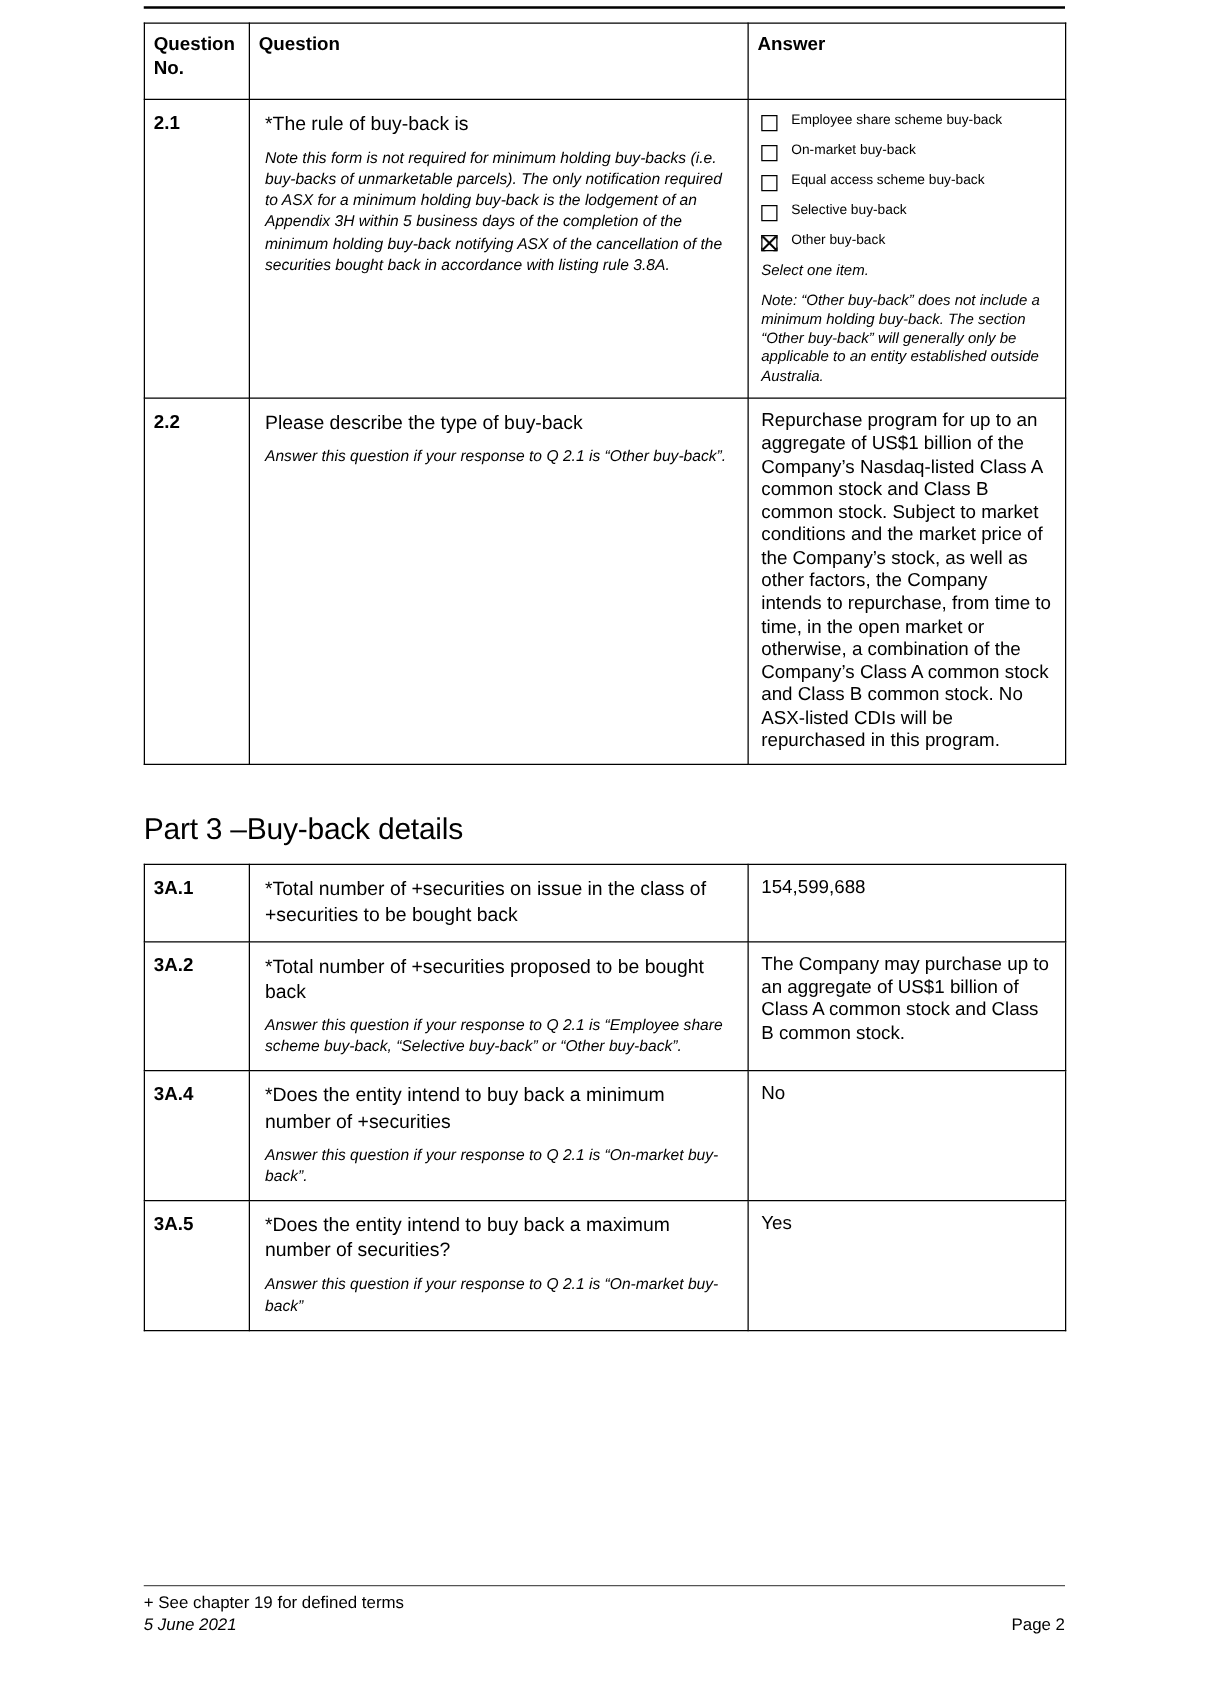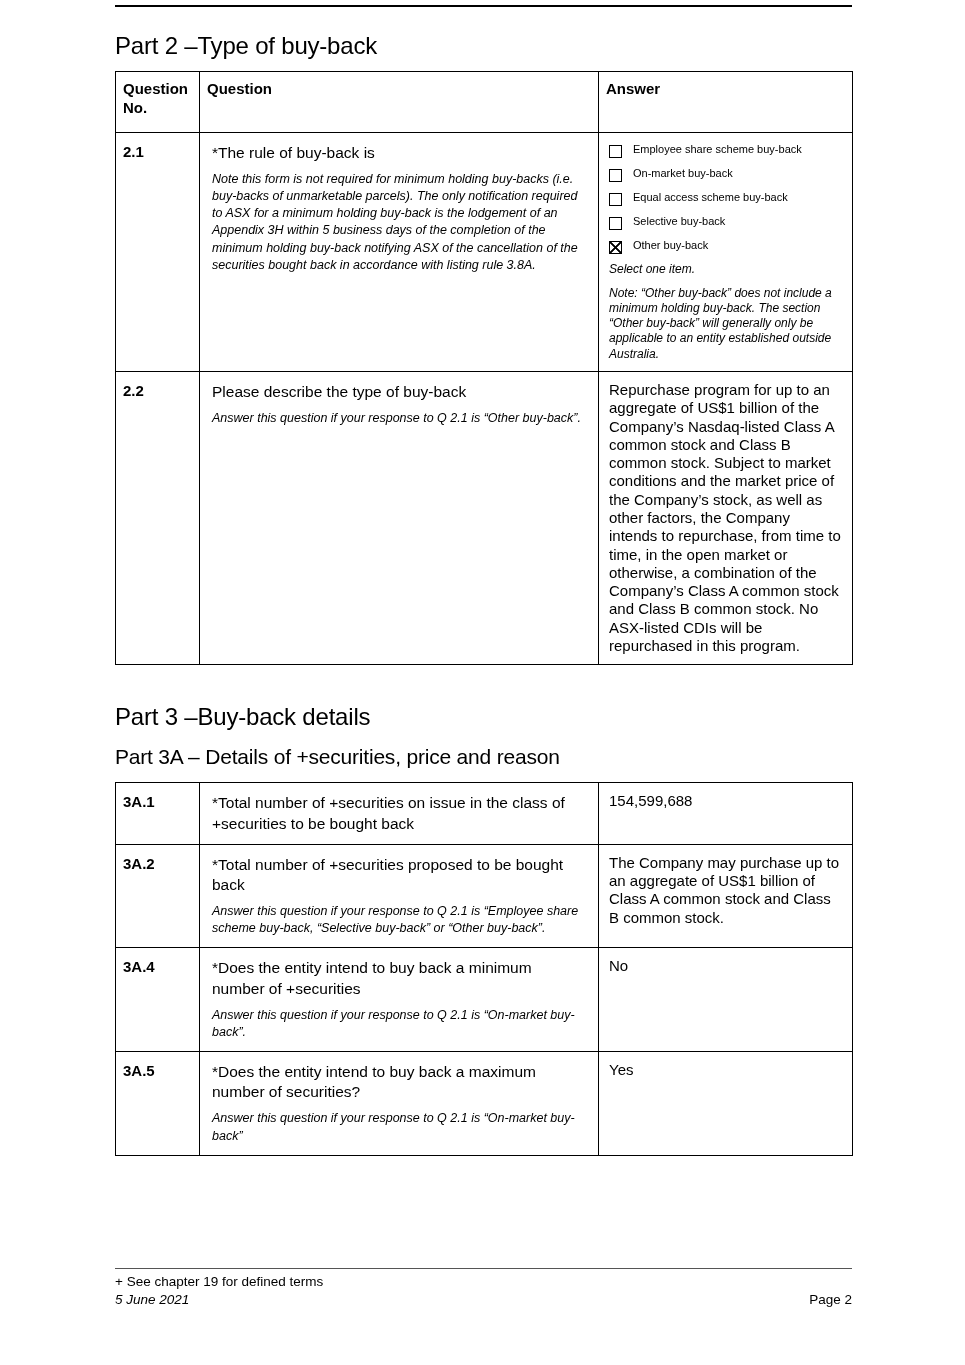--- a/index.html
+++ b/index.html
@@ -112,21 +112,20 @@
   }
   .footer-date { font-style: italic; }
 </style>
 </head>
 <body>
 
 <div class="content">
 
   <hr class="header-rule">
 
-  <div class="part-title">Part 2 –Type of buy-back</div>
 
   <table class="form-table">
     <colgroup>
         <col style="width:84px">
         <col style="width:399px">
         <col style="width:254px">
       </colgroup>
     <tbody>
         <tr>
       <th class="hdr">Question No.</th>
@@ -169,21 +168,20 @@
       <td class="qcell">
         <div class="q-main">Please describe the type of buy-back</div>
         <div class="q-note">Answer this question if your response to Q 2.1 is “Other buy-back”.</div>
       </td>
       <td class="acell">Repurchase program for up to an aggregate of US$1 billion of the Company’s Nasdaq-listed Class A common stock and Class B common stock. Subject to market conditions and the market price of the Company’s stock, as well as other factors, the Company intends to repurchase, from time to time, in the open market or otherwise, a combination of the Company’s Class A common stock and Class B common stock. No ASX-listed CDIs will be repurchased in this program.</td>
     </tr>
   </tbody>
     </table>
 
   <div class="part-title" style="margin-top:38px">Part 3 –Buy-back details</div>
-  <div class="part-subtitle">Part 3A – Details of +securities, price and reason</div>
 
   <table class="form-table" style="margin-top:13px">
     <colgroup>
         <col style="width:84px">
         <col style="width:399px">
         <col style="width:254px">
       </colgroup>
     <tbody>
         <tr>
       <td class="qno">3A.1</td>

